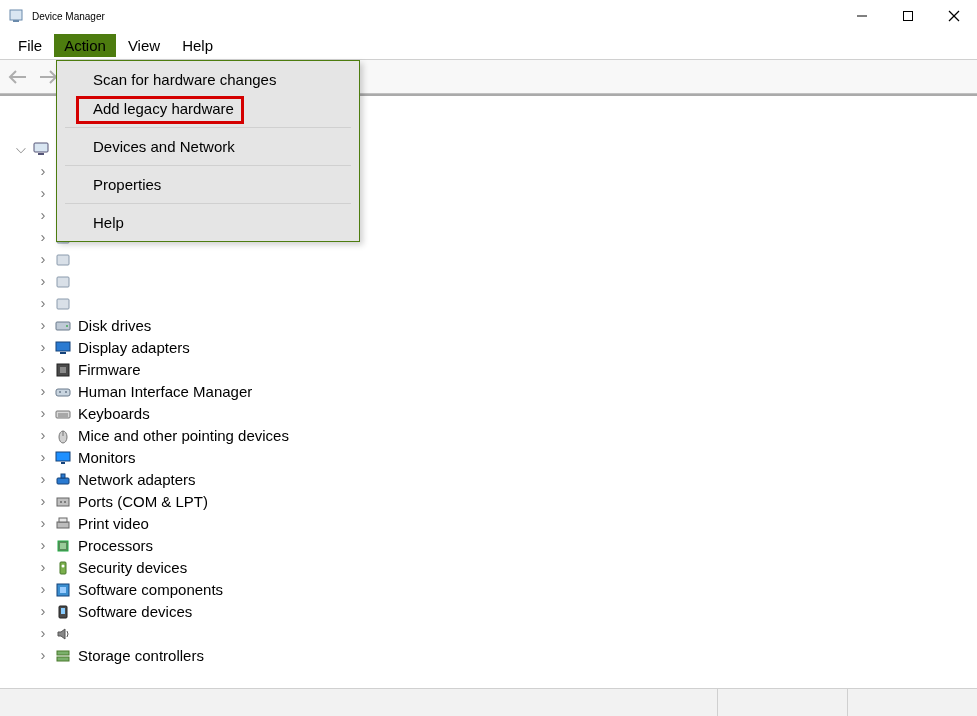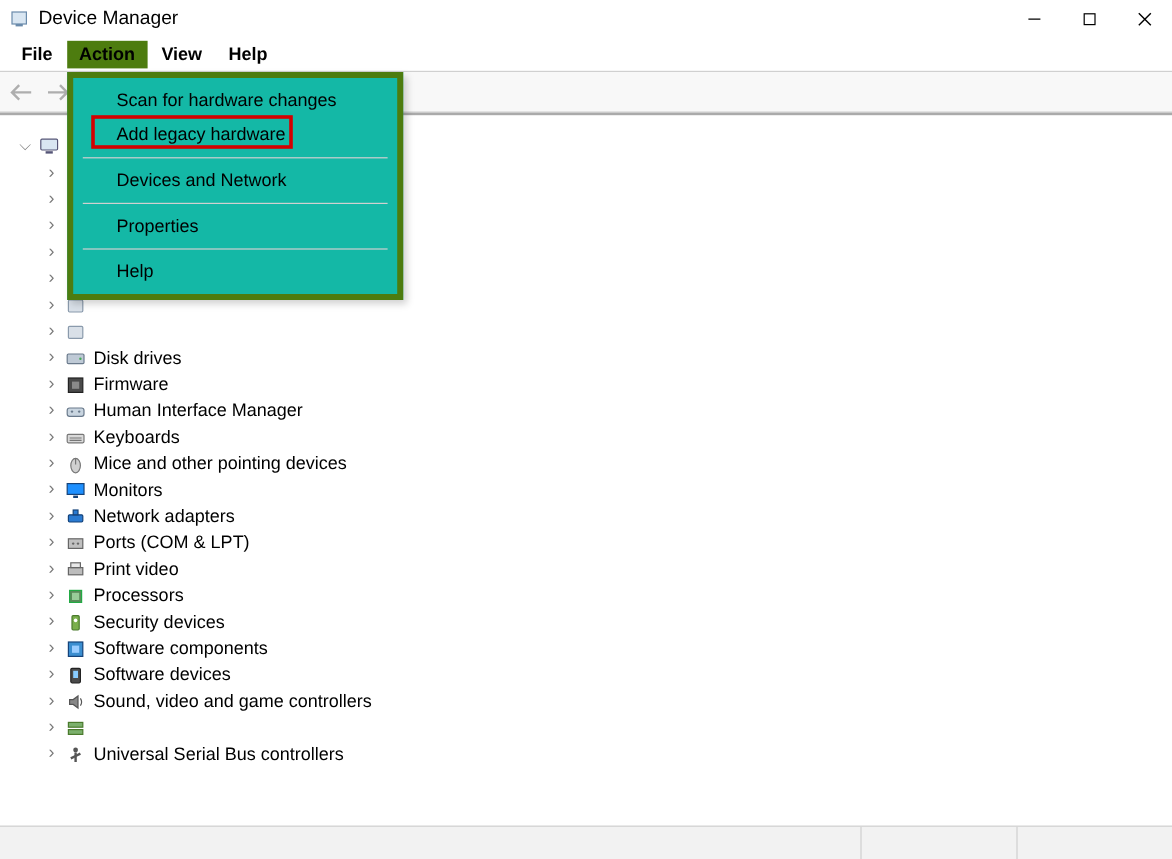--- a/index.html
+++ b/index.html
@@ -22,42 +22,41 @@
     padding: 0 0 0 8px;
     background: #fff;
   }
   .titlebar .app-icon {
     width: 16px; height: 16px;
     margin-right: 8px;
     display: flex; align-items: center; justify-content: center;
   }
   .titlebar .title {
     flex: 1;
-    font-size: 16px;
+    font-size: 10px;
   }
   .win-controls {
     display: flex;
   }
   .win-btn {
     width: 46px; height: 32px;
     display: flex; align-items: center; justify-content: center;
     background: transparent;
   }
 
   
   .menubar {
     display: flex;
     align-items: center;
     height: 28px;
     padding: 0 8px;
     border-bottom: 1px solid #d0d0d0;
     background: #fff;
     font-size: 15px;
     gap: 2px;
-    font-weight: bold;
   }
   .menu-item {
     padding: 3px 10px;
     cursor: default;
   }
   .menu-item.active {
     background: #4d7c0f;
   }
 
   
@@ -87,20 +86,21 @@
     position: relative;
     height: calc(100% - 32px - 28px - 34px - 28px);
     background: #fff;
     border-top: 2px solid #aaa;
     overflow: hidden;
   }
   .tree {
     padding: 13px 0 4px 14px;
     font-size: 15px;
     line-height: 22px;
+    margin-top: 28px;
   }
   .root-row {
     display: flex;
     align-items: center;
     gap: 4px;
     padding: 1px 0;
   }
   .node-row {
     display: flex;
     align-items: center;
@@ -124,23 +124,23 @@
   }
   .node-label {
     padding: 0 2px;
   }
 
   
   .dropdown {
     position: absolute;
     left: 56px;
     top: 60px;
-    width: 280px;
-    background: #14b8a6;
-    border: 5px solid #4d7c0f;
+    width: 304px;
+    background: #e5e5e5;
+    border: 1px solid #4d7c0f;
     box-shadow: 3px 3px 6px rgba(0,0,0,0.18);
     padding: 4px 2px;
     z-index: 100;
   }
   .dropdown .dd-item {
     padding: 6px 10px 6px 34px;
     font-size: 15px;
     cursor: default;
     position: relative;
   }
@@ -326,20 +326,30 @@
               <rect x="1" y="4" width="14" height="8" rx="1" fill="#bfcad6" stroke="#6a7a8c"></rect>
               <circle cx="12" cy="8" r="1" fill="#4a5"></circle>
             </svg>
           </span>
     <span class="node-label">Disk drives</span>
   </div>
         <div class="node-row">
     <span class="expand closed"></span>
     <span class="node-icon">
             <svg class="ico" viewBox="0 0 16 16">
+              <rect x="1" y="2" width="14" height="9" fill="#2a7ad1" stroke="#15437a"></rect>
+              <rect x="5" y="12" width="6" height="2" fill="#15437a"></rect>
+            </svg>
+          </span>
+    <span class="node-label">Display adapters</span>
+  </div>
+        <div class="node-row">
+    <span class="expand closed"></span>
+    <span class="node-icon">
+            <svg class="ico" viewBox="0 0 16 16">
               <rect x="2" y="2" width="12" height="12" fill="#4a4a4a" stroke="#222"></rect>
               <rect x="5" y="5" width="6" height="6" fill="#8a8a8a"></rect>
             </svg>
           </span>
     <span class="node-label">Firmware</span>
   </div>
         <div class="node-row">
     <span class="expand closed"></span>
     <span class="node-icon">
             <svg class="ico" viewBox="0 0 16 16">
@@ -453,42 +463,30 @@
     <span class="node-label">Software devices</span>
   </div>
         <div class="node-row">
     <span class="expand closed"></span>
     <span class="node-icon">
             <svg class="ico" viewBox="0 0 16 16">
               <path d="M3 6 H6 L10 3 V13 L6 10 H3 Z" fill="#888" stroke="#555"></path>
               <path d="M12 5 Q14 8 12 11" fill="none" stroke="#555"></path>
             </svg>
           </span>
-    <span class="node-label">Sound, video and game controllers</span>
   </div>
         <div class="node-row">
     <span class="expand closed"></span>
     <span class="node-icon">
             <svg class="ico" viewBox="0 0 16 16">
               <rect x="2" y="3" width="12" height="4" fill="#7bb06c" stroke="#4a7a2c"></rect>
               <rect x="2" y="9" width="12" height="4" fill="#7bb06c" stroke="#4a7a2c"></rect>
             </svg>
           </span>
-  </div>
-        <div class="node-row">
-    <span class="expand closed"></span>
-    <span class="node-icon">
-            <svg class="ico" viewBox="0 0 16 16">
-              <circle cx="8" cy="4" r="2" fill="#555"></circle>
-              <line x1="8" y1="6" x2="8" y2="14" stroke="#555" stroke-width="2"></line>
-              <line x1="8" y1="9" x2="4" y2="11" stroke="#555" stroke-width="2"></line>
-              <line x1="8" y1="9" x2="12" y2="7" stroke="#555" stroke-width="2"></line>
-            </svg>
-          </span>
-    <span class="node-label">Universal Serial Bus controllers</span>
+    <span class="node-label">Storage controllers</span>
   </div>
       </div>
   </div>
 </div>
 
 <div class="statusbar">
   <div class="status-cell"></div>
   <div class="status-cell"></div>
   <div class="status-cell"></div>
 </div>

